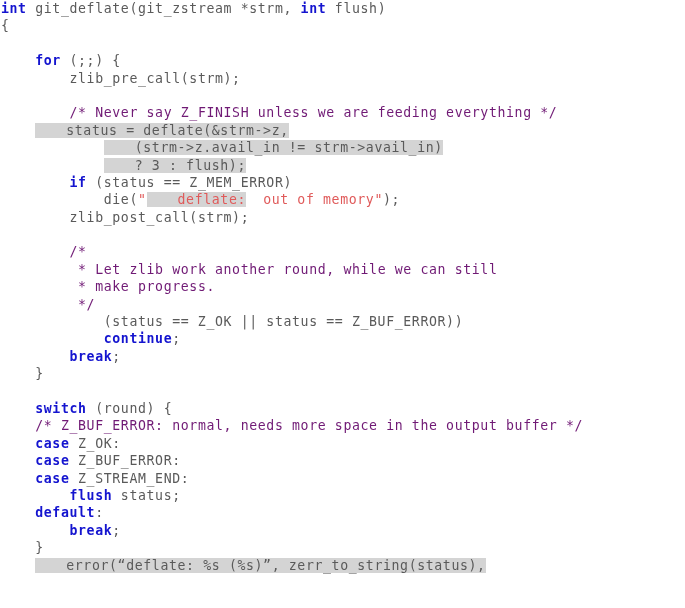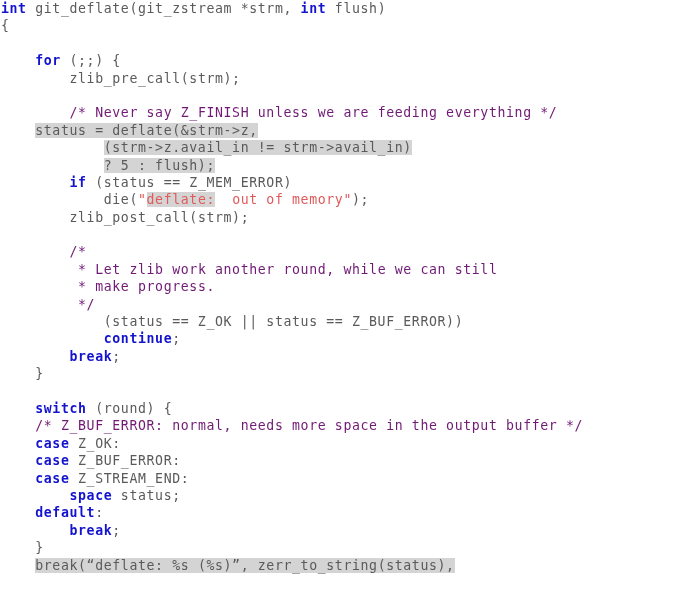--- a/index.html
+++ b/index.html
@@ -34,54 +34,54 @@
     box-sizing: border-box;
   }
   .code-line:first-child {
     padding-top: 0px;
   }
   
   .tok-plain    { color: #5a5a5a; }
   .tok-keyword  { color: #1414cf; font-weight: bold; }
   .tok-comment  { color: #701a75; }
   .tok-string   { color: #e05a5a; }
-  .tok-hl       { background: #d4d4d4; }
+  .tok-hl       { background: #d4d4d4; padding-left: 31px; }
   
   .blank { height: 17.4px; }
 </style>
 </head>
 <body>
 
 <div id="code-listing">
     <div class="code-line"><span class="tok-keyword">int</span><span class="tok-plain"> git_deflate(git_zstream *strm, </span><span class="tok-keyword">int</span><span class="tok-plain"> flush)</span></div>
     <div class="code-line"><span class="tok-plain">{</span></div>
     <div class="code-line blank">&nbsp;</div>
     <div class="code-line"><span>    </span><span class="tok-keyword">for</span><span class="tok-plain"> (;;) {</span></div>
     <div class="code-line"><span>        </span><span class="tok-plain">zlib_pre_call(strm);</span></div>
     <div class="code-line blank">&nbsp;</div>
     <div class="code-line"><span>        </span><span class="tok-comment">/* Never say Z_FINISH unless we are feeding everything */</span></div>
     <div class="code-line"><span>    </span><span class="tok-plain tok-hl">status = deflate(&amp;strm-&gt;z,</span></div>
     <div class="code-line"><span>            </span><span class="tok-plain tok-hl">(strm-&gt;z.avail_in != strm-&gt;avail_in)</span></div>
-    <div class="code-line"><span>            </span><span class="tok-plain tok-hl">? 5 : flush);</span></div>
+    <div class="code-line"><span>            </span><span class="tok-plain tok-hl">? 3 : flush);</span></div>
     <div class="code-line"><span>        </span><span class="tok-keyword">if</span><span class="tok-plain"> (status == Z_MEM_ERROR)</span></div>
     <div class="code-line"><span>            </span><span class="tok-plain">die(</span><span class="tok-string">"</span><span class="tok-string tok-hl">deflate:</span><span class="tok-string">  out of memory"</span><span class="tok-plain">);</span></div>
     <div class="code-line"><span>        </span><span class="tok-plain">zlib_post_call(strm);</span></div>
     <div class="code-line blank">&nbsp;</div>
     <div class="code-line"><span>        </span><span class="tok-comment">/*</span></div>
     <div class="code-line"><span>        </span><span class="tok-comment"> * Let zlib work another round, while we can still</span></div>
     <div class="code-line"><span>        </span><span class="tok-comment"> * make progress.</span></div>
     <div class="code-line"><span>        </span><span class="tok-comment"> */</span></div>
     <div class="code-line"><span>            </span><span class="tok-plain">(status == Z_OK || status == Z_BUF_ERROR))</span></div>
     <div class="code-line"><span>            </span><span class="tok-keyword">continue</span><span class="tok-plain">;</span></div>
     <div class="code-line"><span>        </span><span class="tok-keyword">break</span><span class="tok-plain">;</span></div>
     <div class="code-line"><span>    </span><span class="tok-plain">}</span></div>
     <div class="code-line blank">&nbsp;</div>
     <div class="code-line"><span>    </span><span class="tok-keyword">switch</span><span class="tok-plain"> (round) {</span></div>
     <div class="code-line"><span>    </span><span class="tok-comment">/* Z_BUF_ERROR: normal, needs more space in the output buffer */</span></div>
     <div class="code-line"><span>    </span><span class="tok-keyword">case</span><span class="tok-plain"> Z_OK:</span></div>
     <div class="code-line"><span>    </span><span class="tok-keyword">case</span><span class="tok-plain"> Z_BUF_ERROR:</span></div>
     <div class="code-line"><span>    </span><span class="tok-keyword">case</span><span class="tok-plain"> Z_STREAM_END:</span></div>
-    <div class="code-line"><span>        </span><span class="tok-keyword">space</span><span class="tok-plain"> status;</span></div>
+    <div class="code-line"><span>        </span><span class="tok-keyword">flush</span><span class="tok-plain"> status;</span></div>
     <div class="code-line"><span>    </span><span class="tok-keyword">default</span><span class="tok-plain">:</span></div>
     <div class="code-line"><span>        </span><span class="tok-keyword">break</span><span class="tok-plain">;</span></div>
     <div class="code-line"><span>    </span><span class="tok-plain">}</span></div>
-    <div class="code-line"><span>    </span><span class="tok-plain tok-hl">break(“deflate: %s (%s)”, zerr_to_string(status),</span></div>
+    <div class="code-line"><span>    </span><span class="tok-plain tok-hl">error(“deflate: %s (%s)”, zerr_to_string(status),</span></div>
   </div>
 
 </body></html>

